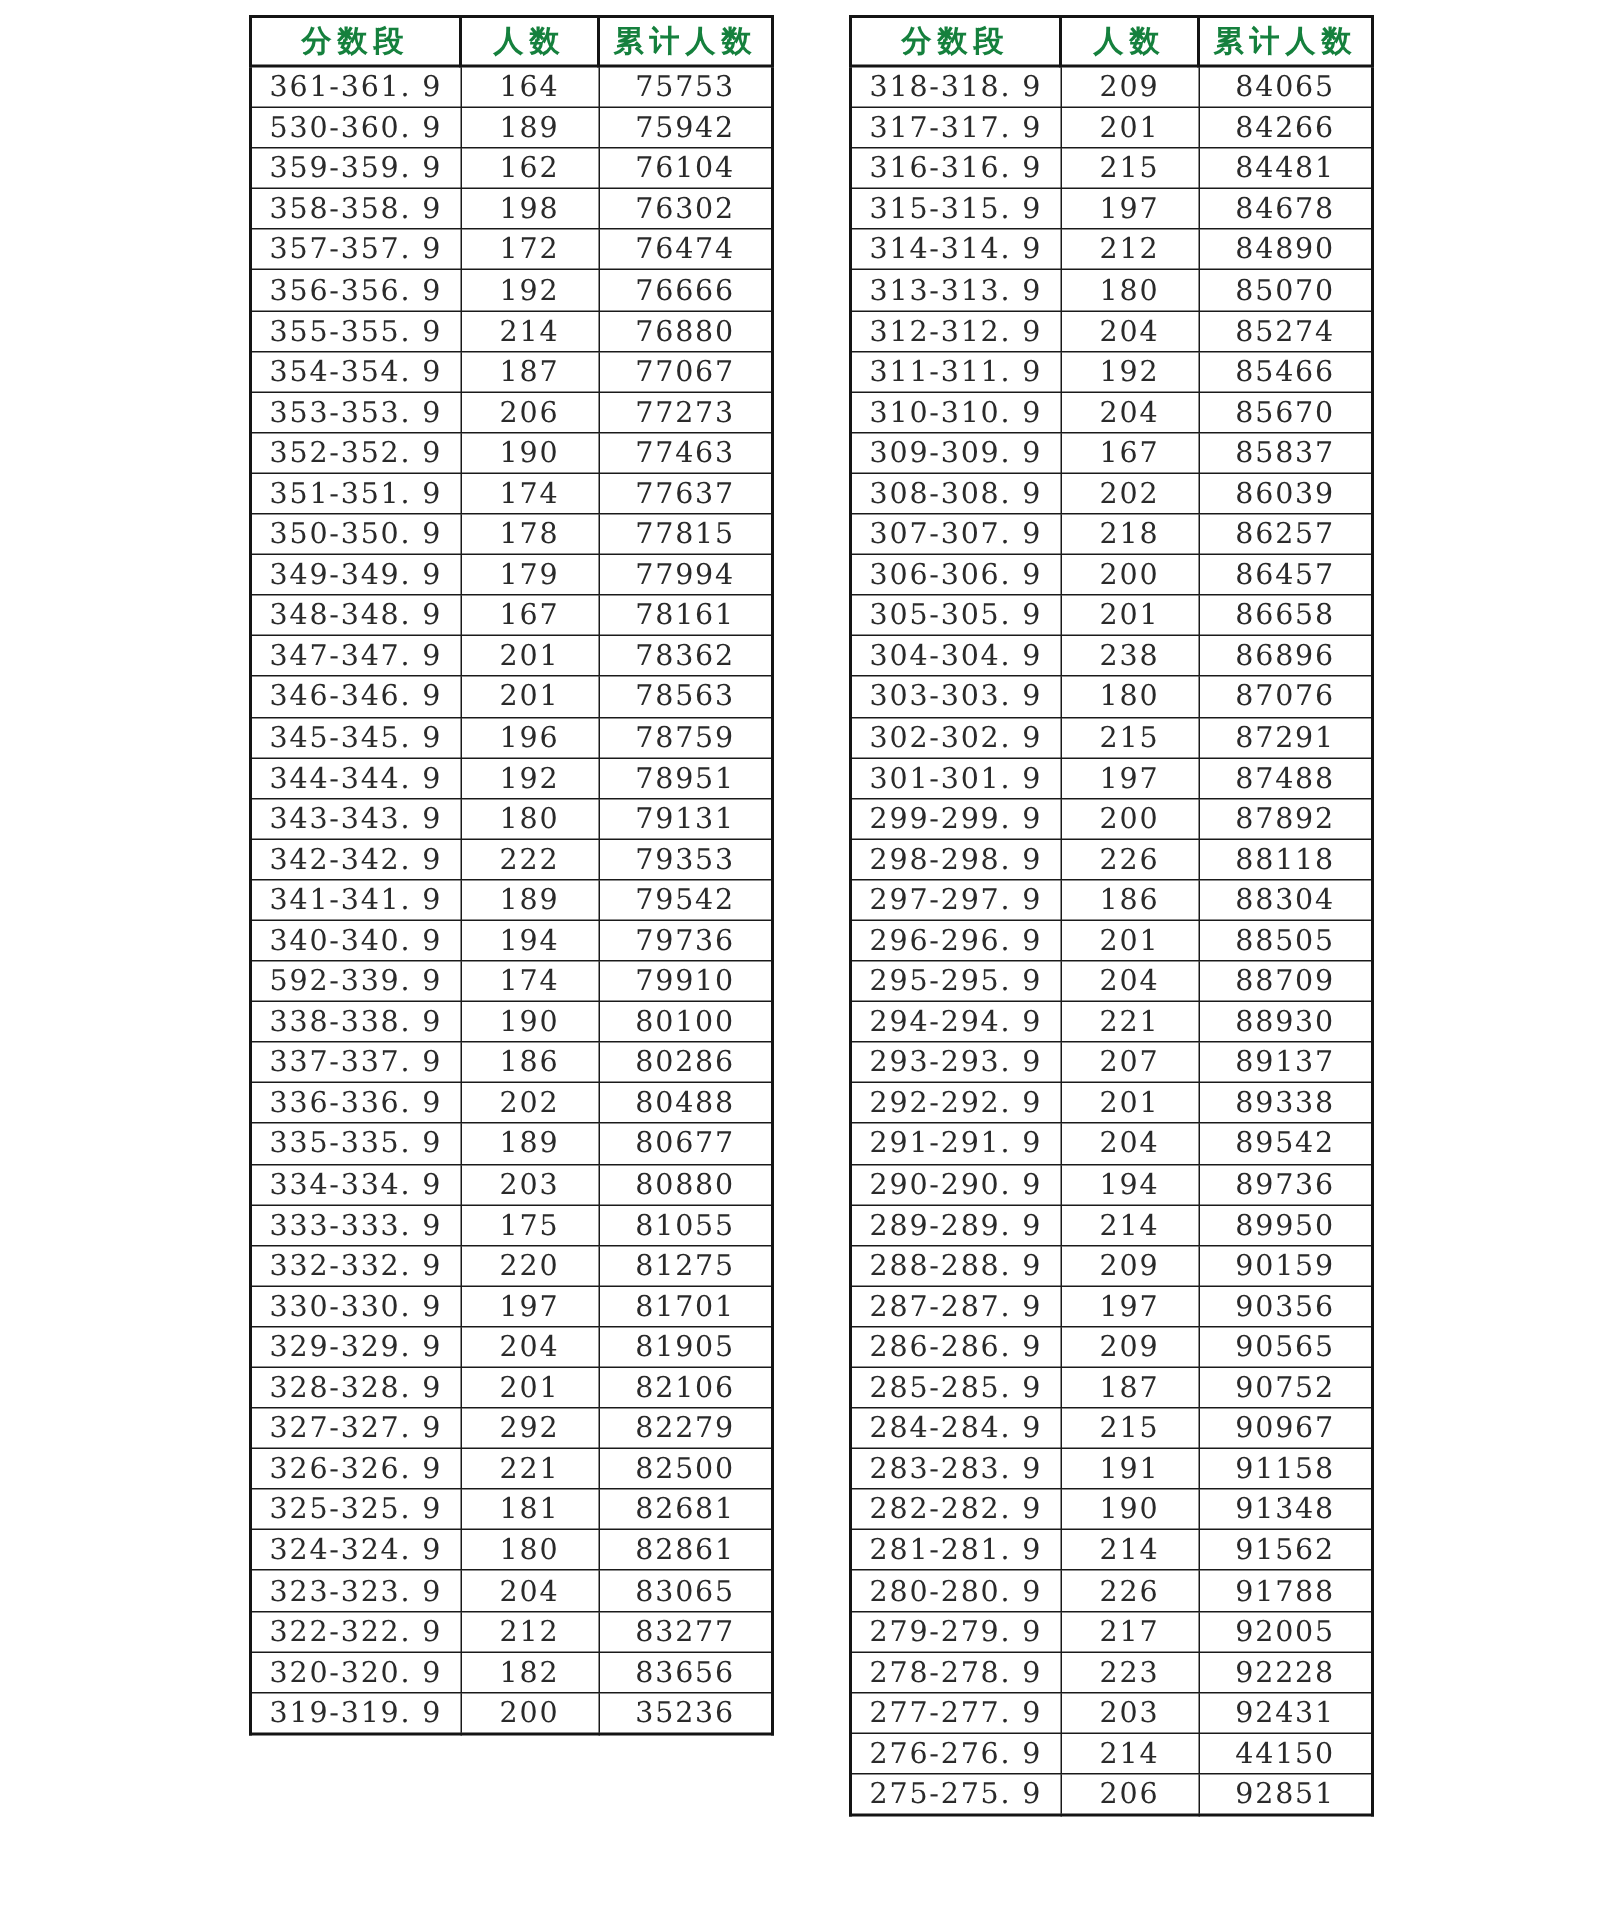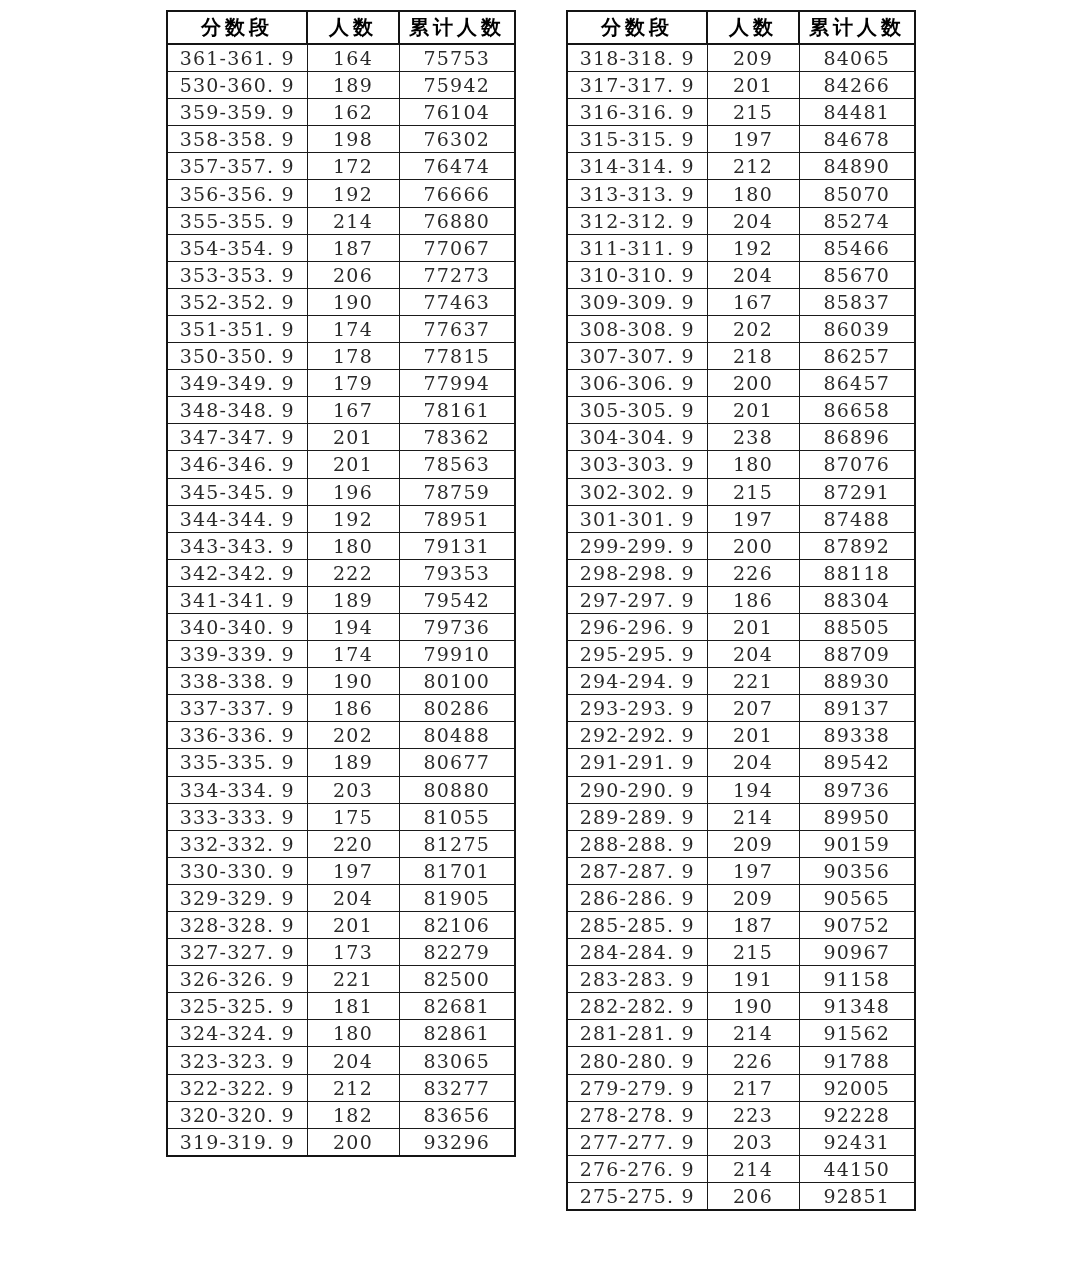--- a/index.html
+++ b/index.html
@@ -30,21 +30,21 @@
   col.c1 { width: 140px; }
   col.c2 { width: 92px;  }
   col.c3 { width: 116px; }
   .score-table th {
     border: 2px solid #141414;
     height: 31px;
     text-align: center;
     vertical-align: middle;
     font-size: 20px;
     font-weight: bold;
-    color: #000000;
+    color: #15803d;
     letter-spacing: 4px;
     padding: 0;
   }
   .score-table td {
     border: 1.6px solid #1a1a1a;
     height: 26.1px;
     text-align: center;
     vertical-align: middle;
     font-size: 19px;
     color: #2a2a2a;
@@ -175,21 +175,21 @@
           <td>341-341. 9</td>
           <td>189</td>
           <td>79542</td>
         </tr>
         <tr>
           <td>340-340. 9</td>
           <td>194</td>
           <td>79736</td>
         </tr>
         <tr>
-          <td>339-339. 9</td>
+          <td>592-339. 9</td>
           <td>174</td>
           <td>79910</td>
         </tr>
         <tr>
           <td>338-338. 9</td>
           <td>190</td>
           <td>80100</td>
         </tr>
         <tr>
           <td>337-337. 9</td>
@@ -231,21 +231,21 @@
           <td>204</td>
           <td>81905</td>
         </tr>
         <tr>
           <td>328-328. 9</td>
           <td>201</td>
           <td>82106</td>
         </tr>
         <tr>
           <td>327-327. 9</td>
-          <td>173</td>
+          <td>292</td>
           <td>82279</td>
         </tr>
         <tr>
           <td>326-326. 9</td>
           <td>221</td>
           <td>82500</td>
         </tr>
         <tr>
           <td>325-325. 9</td>
           <td>181</td>
@@ -267,21 +267,21 @@
           <td>83277</td>
         </tr>
         <tr>
           <td>320-320. 9</td>
           <td>182</td>
           <td>83656</td>
         </tr>
         <tr>
           <td>319-319. 9</td>
           <td>200</td>
-          <td>93296</td>
+          <td>35236</td>
         </tr>
       </tbody>
     </table>
 
   <table class="score-table right">
     <colgroup>
       <col class="c1">
         <col class="c2">
         <col class="c3">
     </colgroup>

